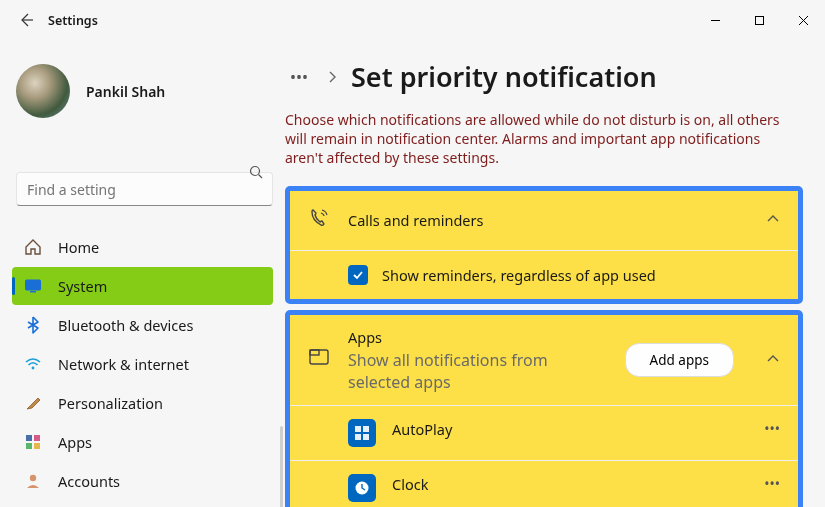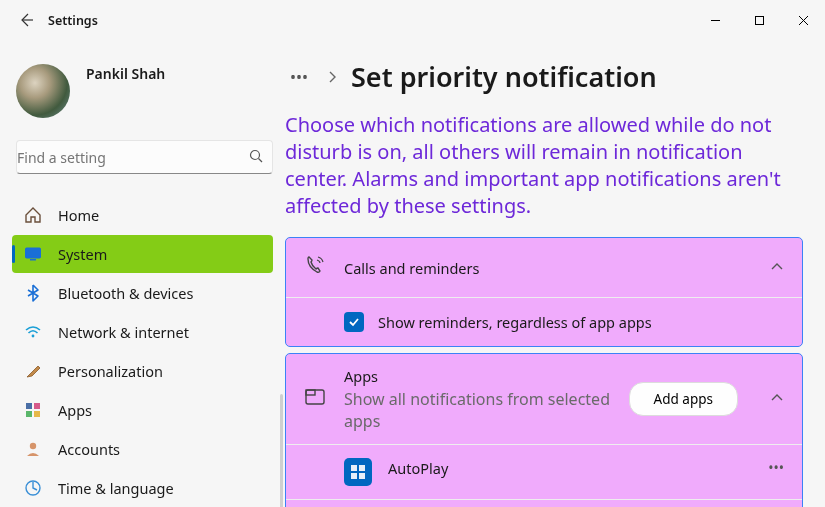--- a/index.html
+++ b/index.html
@@ -9,47 +9,47 @@
   .titlebar { display: flex; align-items: center; height: 40px; padding-left: 8px; }
   .back-btn { width: 36px; height: 36px; display:flex; align-items:center; justify-content:center; border-radius:4px; }
   .title { font-size: 12.5px; margin-left: 4px; font-weight: 600; }
   .winctrls { margin-left: auto; display:flex; }
   .winbtn { width: 44px; height: 30px; display:flex; align-items:center; justify-content:center; font-size:12px; }
 
   .body { display:flex; height: calc(507px - 40px); }
 
   
   .sidebar { width: 285px; padding: 8px 0 0 12px; display:flex; flex-direction:column; }
-  .profile { display:flex; gap:16px; padding: 16px 8px 22px 4px; }
+  .profile { display:flex; align-items:center; gap:16px; padding: 16px 8px 22px 4px; }
   .avatar { width: 54px; height:54px; border-radius:50%; background: radial-gradient(circle at 35% 35%, #dcd3c0 0%, #a89b7e 30%, #415a3e 65%, #6e8f8f 100%); }
   .profile-name { font-size: 14px; font-weight: 600; }
 
   .search { position:relative; margin: 0 12px 22px 4px; }
-  .search input { width:100%; height:34px; padding:0 36px 0 0; font-size:14px; background:#fcfcfc; border:1px solid #e5e5e5; border-bottom:1.5px solid #888; border-radius:4px; outline:none; }
+  .search input { width:100%; height:34px; padding:0 36px 0 10px; font-size:14px; background:#fcfcfc; border:1px solid #e5e5e5; border-bottom:1.5px solid #888; border-radius:4px; outline:none;margin-top:32px; }
   .search .sicon { position:absolute; right:10px; top:50%; transform:translateY(-50%); color:#555; }
 
   .navlist { overflow-y:auto; padding-right:10px; flex:1; position:relative; }
   .navlist::-webkit-scrollbar { width:4px; }
   .navitem { display:flex; align-items:center; gap:16px; height:38px; padding:0 10px 0 12px; border-radius:4px; margin:0 2px 1px 0; font-size:14.5px; position:relative; }
   .navitem.selected { background:#84cc16; }
   .navitem.selected::before { content:""; position:absolute; left:0; top:10px; bottom:10px; width:3px; background:#0067C0; border-radius:2px; }
   .nicon { width:18px; height:18px; display:flex; align-items:center; justify-content:center; }
 
   
   .scroll-ind { position:absolute; right:2px; top:198px; width:3px; height:156px; background:#cfcfcf; border-radius:2px; }
 
   
   .main { flex:1; padding: 8px 22px 0 0; overflow-y:auto; }
   .crumbs { display:flex; align-items:center; gap:14px; padding: 10px 0 10px 0; }
   .dots { width:28px; text-align:center; color:#555; font-size:16px; }
   .chev { color:#666; }
   .page-title { font-size:27px; font-weight:600; }
-  .desc { font-size:20px; color:#6d28d9; line-height:1.35; margin: 6px 0 18px 0; max-width: 500px; }
-
-  .card { background:#f0abfc; border:1px solid #3b82f6; border-radius:5px; margin-bottom:6px; }
+  .desc { font-size:14px; color:#7f1d1d; line-height:1.35; margin: 6px 0 18px 0; max-width: 500px; }
+
+  .card { background:#fde047; border:5px solid #3b82f6; border-radius:5px; margin-bottom:6px; }
   .card-head { display:flex; align-items:center; padding:16px 18px; gap:18px; }
   .card-head .cicon { width:22px; color:#444; }
   .card-title { font-size:14.5px; flex:1; }
   .sub { font-size:16px; color:#6a6a6a; margin-top:2px; }
   .expander { color:#555; }
 
   .row { display:flex; align-items:center; padding:14px 18px 14px 58px; gap:14px; border-top:1px solid #eee; }
   .row:first-of-type { border-top:1px solid #eee; }
   .chk { width:20px; height:20px; border-radius:4px; background:#0067C0; display:flex; align-items:center; justify-content:center; color:#fff; flex-shrink:0; }
   .row-label { font-size:14.5px; }
@@ -212,21 +212,21 @@
         <span class="expander"><svg width="14" height="14" viewBox="0 0 14 14">
               <path d="M2 9 L7 4 L12 9" stroke="#555" stroke-width="1.4" fill="none"></path>
             </svg></span>
       </div>
       <div class="row">
         <div class="chk">
             <svg width="12" height="12" viewBox="0 0 12 12">
               <path d="M2 6 L5 9 L10 3" stroke="#fff" stroke-width="1.8" fill="none"></path>
             </svg>
           </div>
-        <span class="row-label">Show reminders, regardless of app apps</span>
+        <span class="row-label">Show reminders, regardless of app used</span>
       </div>
     </div>
 
     <div class="card">
       <div class="apps-head">
         <span class="apps-icon"><svg width="22" height="22" viewBox="0 0 22 22">
               <rect x="2" y="4" width="18" height="14" rx="2" fill="none" stroke="#444" stroke-width="1.4"></rect>
               <rect x="2" y="4" width="9" height="5" fill="none" stroke="#444" stroke-width="1.4"></rect>
             </svg></span>
         <div class="apps-text">

